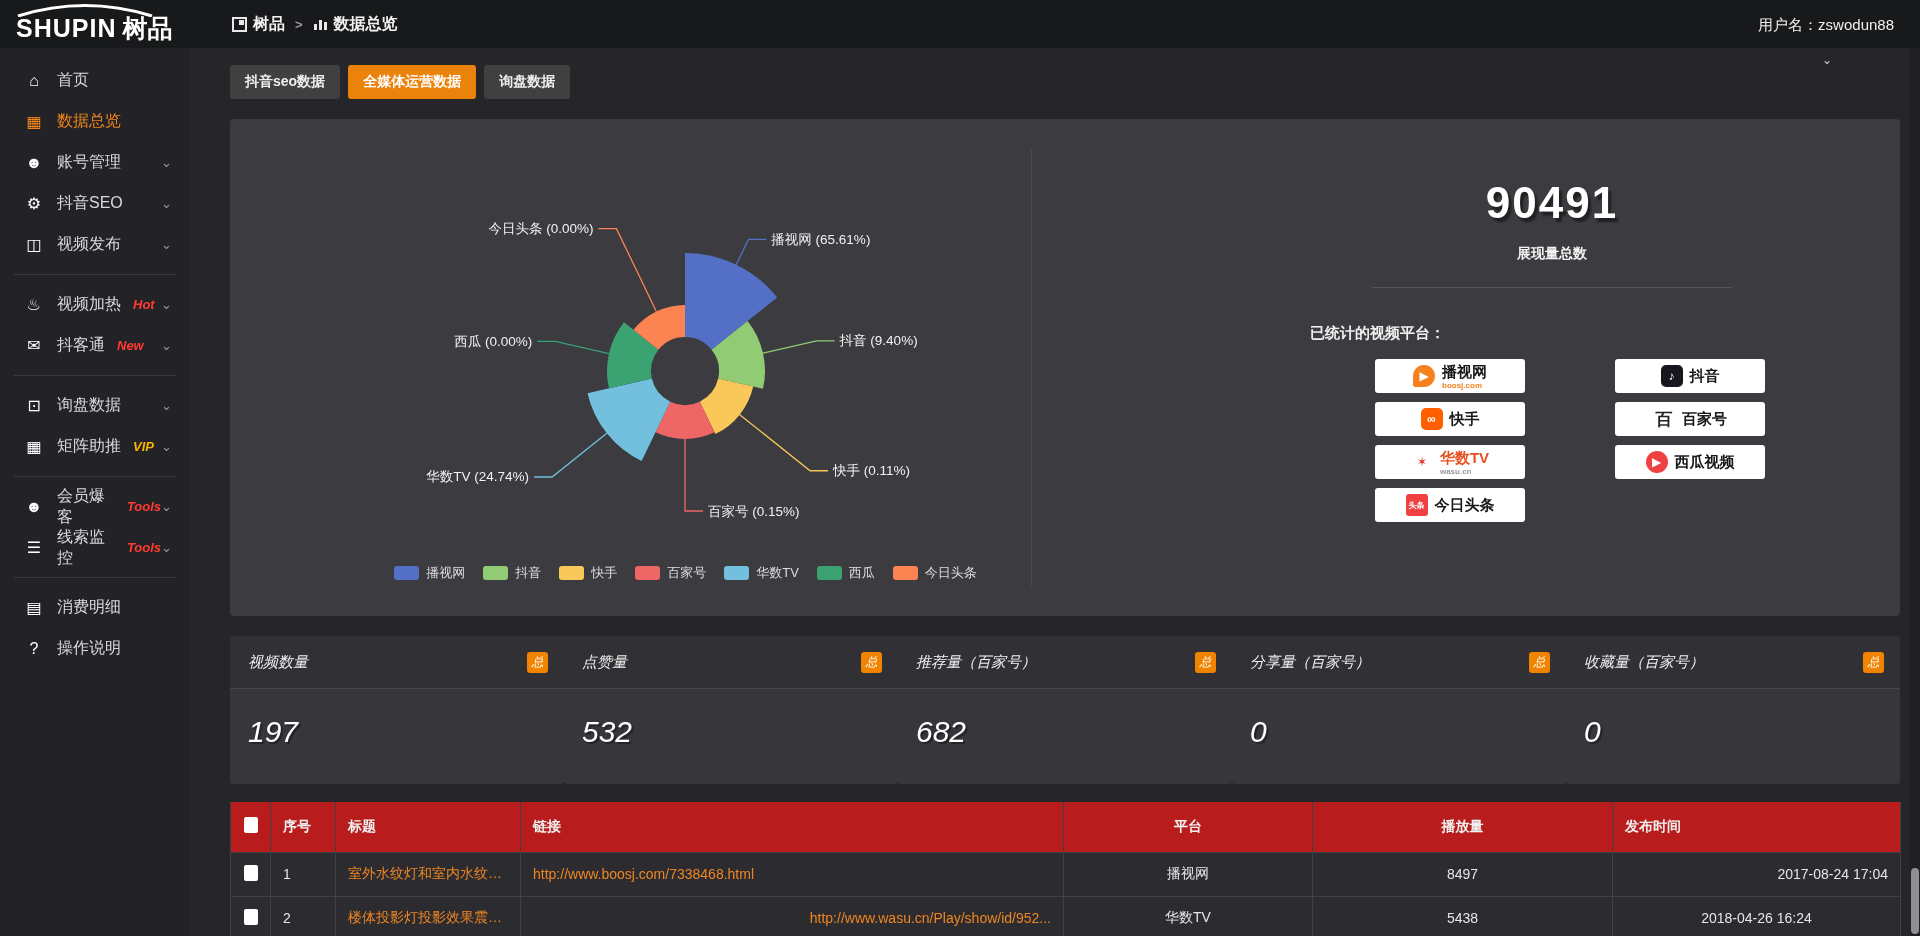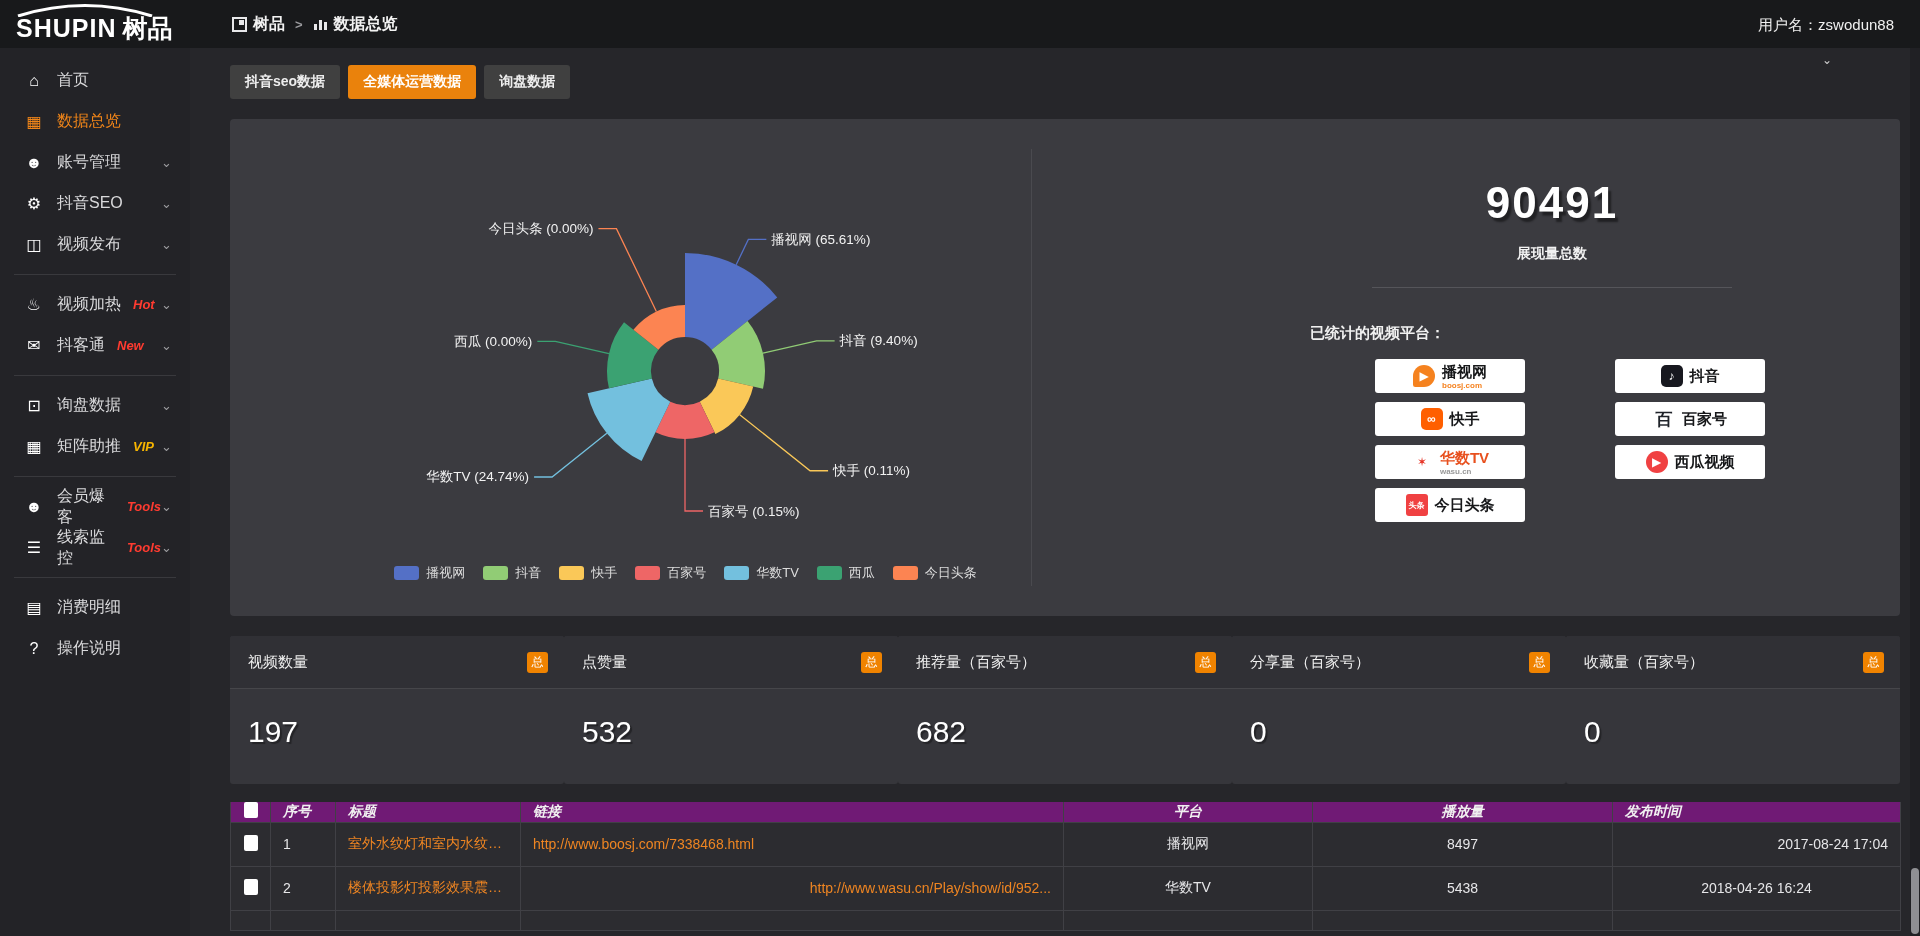--- a/index.html
+++ b/index.html
@@ -52,33 +52,33 @@
   .summary-hr { width:360px; height:1px; background:#55555a; margin:24px auto 0 auto; }
   .platforms-label { margin:36px 0 0 278px; font-size:15px; font-weight:bold; color:#f0f0f0; }
   .platform-grid { display:grid; grid-template-columns:150px 150px; column-gap:90px; row-gap:9px; margin:16px 0 0 343px; }
   .pill { background:#fff; border-radius:3px; height:34px; display:flex; align-items:center; justify-content:center; gap:7px; padding:0 8px; }
   .pill-icon { width:22px; height:22px; display:flex; align-items:center; justify-content:center;
     font-size:12px; font-weight:bold; color:#fff; flex:0 0 22px; }
   .pill-name { font-size:15px; font-weight:bold; color:#17181a; line-height:1.05; }
   .pill-sub { display:block; font-size:8px; font-weight:bold; }
 
   
-  .stat-row { display:flex; gap:0; margin-top:20px; width:1670px; }
+  .stat-row { display:flex; gap:0; margin-top:20px; width:1670px;font-style:italic; }
   .stat-card { flex:1; height:148px; border-radius:3px; overflow:hidden; background:#36363b; }
   .stat-head { height:53px; background:#303035; border-bottom:1px solid #46464a;
     display:flex; align-items:center; justify-content:space-between; padding:0 16px 0 18px; }
   .stat-title { font-size:15px; color:#f0f0f0; }
   .stat-badge { background:#f08300; color:#fff; font-size:12px; width:21px; height:21px; border-radius:3px;
     display:flex; align-items:center; justify-content:center; cursor:pointer; }
   .stat-value { font-size:30px; color:#fff; padding:26px 0 0 18px; display:block;
     text-shadow:2px 2px 1px rgba(0,0,0,0.35); }
 
   
   table.data { width:1670px; margin-top:18px; border-collapse:collapse; table-layout:fixed; }
-  table.data th { background:#701a75; font-size:14px; font-weight:bold; color:#f0f0f0; height:20px; padding:0 12px;font-style:italic; }
+  table.data th { background:#b91c1c; font-size:14px; font-weight:bold; color:#f0f0f0; height:50px; padding:0 12px; }
   table.data td { background:#2c2c30; font-size:14px; height:44px; padding:0 12px; color:#e6e6e8; }
   table.data th, table.data td { border:1px solid #404045; border-top:none; }
   table.data tr.partial td { height:20px; }
   .cell-link { color:#ee8522; white-space:nowrap; overflow:hidden; text-overflow:ellipsis; display:block; cursor:pointer; }
   .checkbox { width:14px; height:16px; background:#fff; border-radius:2px; display:inline-block; cursor:pointer; }
 
   
   .scrollbar { position:absolute; right:0; top:48px; width:10px; height:888px; background:#202024; }
   .scroll-thumb { position:absolute; right:1px; bottom:2px; width:8px; height:66px; background:#8f8f93; border-radius:4px; }
 </style>

